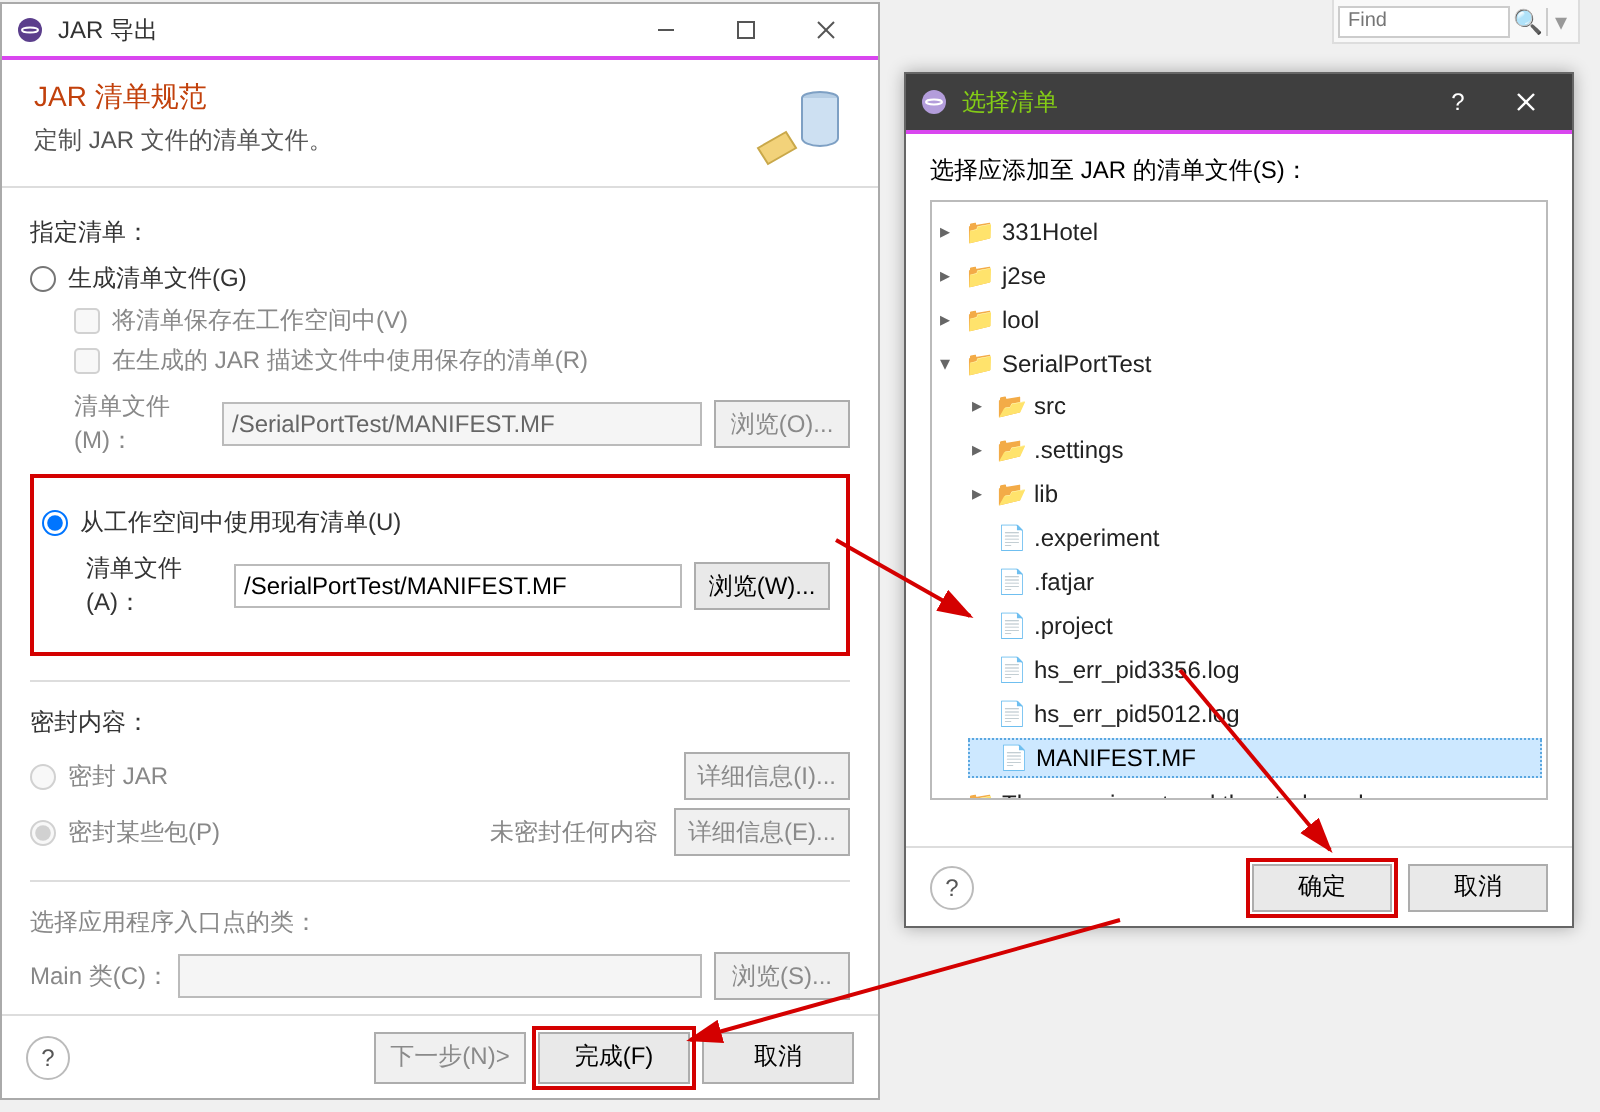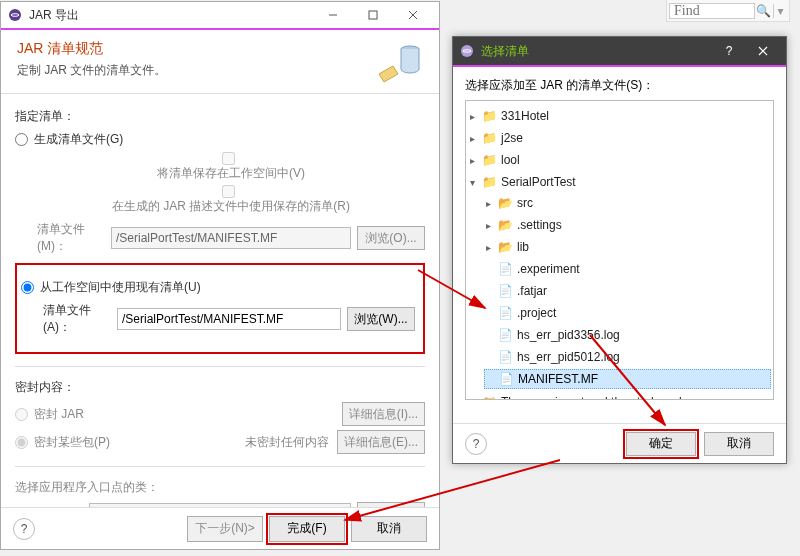--- a/index.html
+++ b/index.html
@@ -1,20 +1,20 @@
 <!DOCTYPE html>
 <html><head>
 <meta charset="utf-8">
 <style>
   * { box-sizing: border-box; margin: 0; padding: 0; font-family: "Microsoft YaHei", "Segoe UI", sans-serif; font-size: 12px; }
   body { background: #f0f0f0; width: 800px; height: 556px; position: relative; overflow: hidden; }
 
   
   .findbar { position: absolute; right: 10px; top: 0; display: flex; align-items: center; background: #f8f8f8; border: 1px solid #ddd; border-top: none; padding: 2px; height: 22px; }
-  .findbar input { width: 86px; border: 1px solid #ccc; height: 16px; padding: 0 4px; font-size: 14px; font-family: Liberation Serif, serif; }
+  .findbar input { width: 86px; border: 1px solid #ccc; height: 16px; padding: 0 4px; font-size: 10px; }
   .findbar .mag { width: 18px; text-align: center; color: #777; cursor: pointer; }
   .findbar .chev { width: 14px; color: #999; border-left: 1px solid #ccc; text-align: center; cursor: pointer; }
 
   
   .dlg-export { position: absolute; left: 0; top: 1px; width: 440px; height: 549px; background: #fff; border: 1px solid #aaa; }
   .titlebar { height: 28px; background: #fff; display: flex; align-items: center; padding: 0 6px; border-bottom: 2px solid #d946ef; position: relative; }
   .titlebar .ico { width: 16px; height: 16px; margin-right: 6px; display: inline-flex; }
   .titlebar .ttl { flex: 1; color: #333; }
   .titlebar .wbtns { display: flex; }
   .titlebar .wbtn { width: 40px; height: 24px; display: flex; align-items: center; justify-content: center; color: #555; cursor: pointer; }
@@ -24,21 +24,21 @@
   .header h1 { font-size: 14px; font-weight: normal; color: #c2410c; margin-bottom: 4px; }
   .header p { color: #555; }
   .header .jar-icon { position: absolute; right: 14px; top: 8px; width: 48px; height: 48px; }
   .header .jar-icon svg { width:48px; height:48px; }
 
   .body { padding: 10px 14px; color: #333; position: relative; }
   .section-label { margin: 4px 0 6px 0; }
   .radio-row { display: flex; align-items: center; margin: 4px 0; }
   .radio-row input[type=radio] { margin-right: 6px; }
   .indent { margin-left: 22px; }
-  .chk-row { display: flex; align-items: center; margin: 3px 0; flex-direction: column; }
+  .chk-row { display: flex; align-items: center; margin: 3px 0; }
   .chk-row input[type=checkbox] { margin-right: 6px; }
   .disabled-text { color: #888; }
   .field-row { display: flex; align-items: center; margin: 6px 0; }
   .field-label { width: 74px; color: #333; }
   .field-label.dis { color: #888; }
   .field-row input[type=text] { flex: 1; height: 22px; border: 1px solid #bbb; background: #fff; padding: 0 4px; margin-right: 6px; }
   .field-row input[type=text].dis { background: #f5f5f5; color: #666; }
   .btn { min-width: 68px; height: 24px; border: 1px solid #adadad; background: #e9e9e9; cursor: pointer; padding: 0 6px; display:inline-flex; align-items:center; justify-content:center;}
   .btn.dis { color: #8a8a8a; background:#f0f0f0; cursor:default;}
   .red-box { border: 2px solid #d40000; padding: 10px 8px 10px 4px; margin-top: 8px; }

